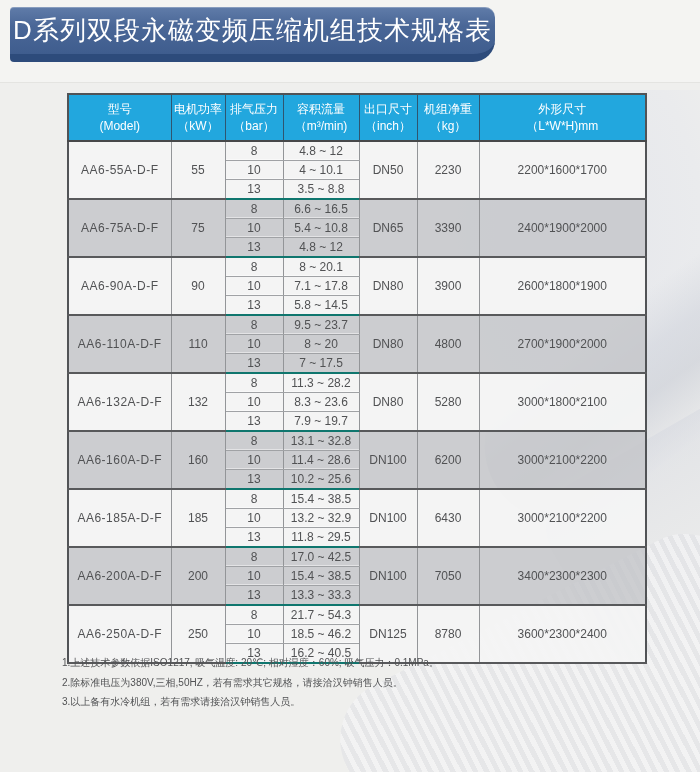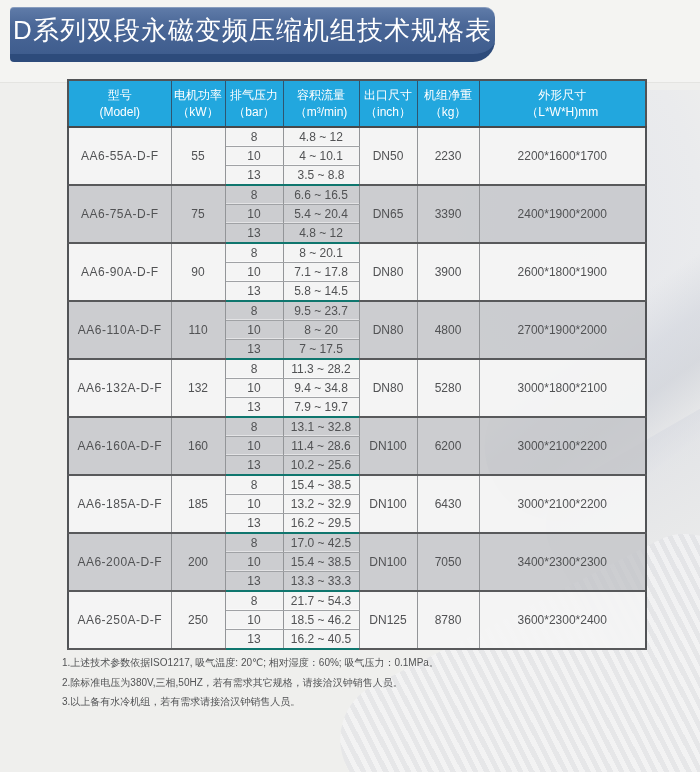--- a/index.html
+++ b/index.html
@@ -41,21 +41,21 @@
     border-bottom:8px solid #2d4b7b;
     border-radius:4px 10px 22px 4px;
     box-shadow:inset 0 1px 0 rgba(255,255,255,.25);
     text-align:center;
   }
   .banner-title{
     color:#ffffff;font-size:26px;line-height:47px;letter-spacing:1px;white-space:nowrap;border-radius:21px;
   }
   
   table.spec{
-    position:absolute;left:67px;top:79px;width:578px;z-index:3;
+    position:absolute;left:67px;top:93px;width:578px;z-index:3;
     border-collapse:collapse;table-layout:fixed;
     border:2px solid #515356;
   }
   col.c1{width:103px;} col.c2{width:54px;} col.c3{width:58px;} col.c4{width:76px;}
   col.c5{width:58px;} col.c6{width:62px;} col.c7{width:167px;}
   th{
     background:#22a7de;color:#ffffff;font-size:12px;font-weight:normal;
     height:45px;padding:0;line-height:1.4;
     border:1px solid #2f5570;border-bottom:2px solid #47484a;
   }
@@ -154,21 +154,21 @@
         <td class="td-span td-model" rowspan="3">AA6-75A-D-F</td>
         <td class="td-span" rowspan="3">75</td>
         <td class="td-sub">8</td>
         <td class="td-sub">6.6 ~ 16.5</td>
         <td class="td-span" rowspan="3">DN65</td>
         <td class="td-span" rowspan="3">3390</td>
         <td class="td-span" rowspan="3">2400*1900*2000</td>
       </tr>
       <tr class="g-even">
         <td class="td-sub">10</td>
-        <td class="td-sub">5.4 ~ 20.4</td>
+        <td class="td-sub">5.4 ~ 10.8</td>
       </tr>
       <tr class="g-even g-last">
         <td class="td-sub">13</td>
         <td class="td-sub">4.8 ~ 12</td>
       </tr>
       <tr class="g-odd">
         <td class="td-span td-model" rowspan="3">AA6-90A-D-F</td>
         <td class="td-span" rowspan="3">90</td>
         <td class="td-sub">8</td>
         <td class="td-sub">8 ~ 20.1</td>
@@ -205,21 +205,21 @@
         <td class="td-span td-model" rowspan="3">AA6-132A-D-F</td>
         <td class="td-span" rowspan="3">132</td>
         <td class="td-sub">8</td>
         <td class="td-sub">11.3 ~ 28.2</td>
         <td class="td-span" rowspan="3">DN80</td>
         <td class="td-span" rowspan="3">5280</td>
         <td class="td-span" rowspan="3">3000*1800*2100</td>
       </tr>
       <tr class="g-odd">
         <td class="td-sub">10</td>
-        <td class="td-sub">9.4 ~ 34.8</td>
+        <td class="td-sub">8.3 ~ 23.6</td>
       </tr>
       <tr class="g-odd g-last">
         <td class="td-sub">13</td>
         <td class="td-sub">7.9 ~ 19.7</td>
       </tr>
       <tr class="g-even">
         <td class="td-span td-model" rowspan="3">AA6-160A-D-F</td>
         <td class="td-span" rowspan="3">160</td>
         <td class="td-sub">8</td>
         <td class="td-sub">13.1 ~ 32.8</td>
@@ -243,21 +243,21 @@
         <td class="td-span" rowspan="3">DN100</td>
         <td class="td-span" rowspan="3">6430</td>
         <td class="td-span" rowspan="3">3000*2100*2200</td>
       </tr>
       <tr class="g-odd">
         <td class="td-sub">10</td>
         <td class="td-sub">13.2 ~ 32.9</td>
       </tr>
       <tr class="g-odd g-last">
         <td class="td-sub">13</td>
-        <td class="td-sub">16.2 ~ 29.5</td>
+        <td class="td-sub">11.8 ~ 29.5</td>
       </tr>
       <tr class="g-even">
         <td class="td-span td-model" rowspan="3">AA6-200A-D-F</td>
         <td class="td-span" rowspan="3">200</td>
         <td class="td-sub">8</td>
         <td class="td-sub">17.0 ~ 42.5</td>
         <td class="td-span" rowspan="3">DN100</td>
         <td class="td-span" rowspan="3">7050</td>
         <td class="td-span" rowspan="3">3400*2300*2300</td>
       </tr>

